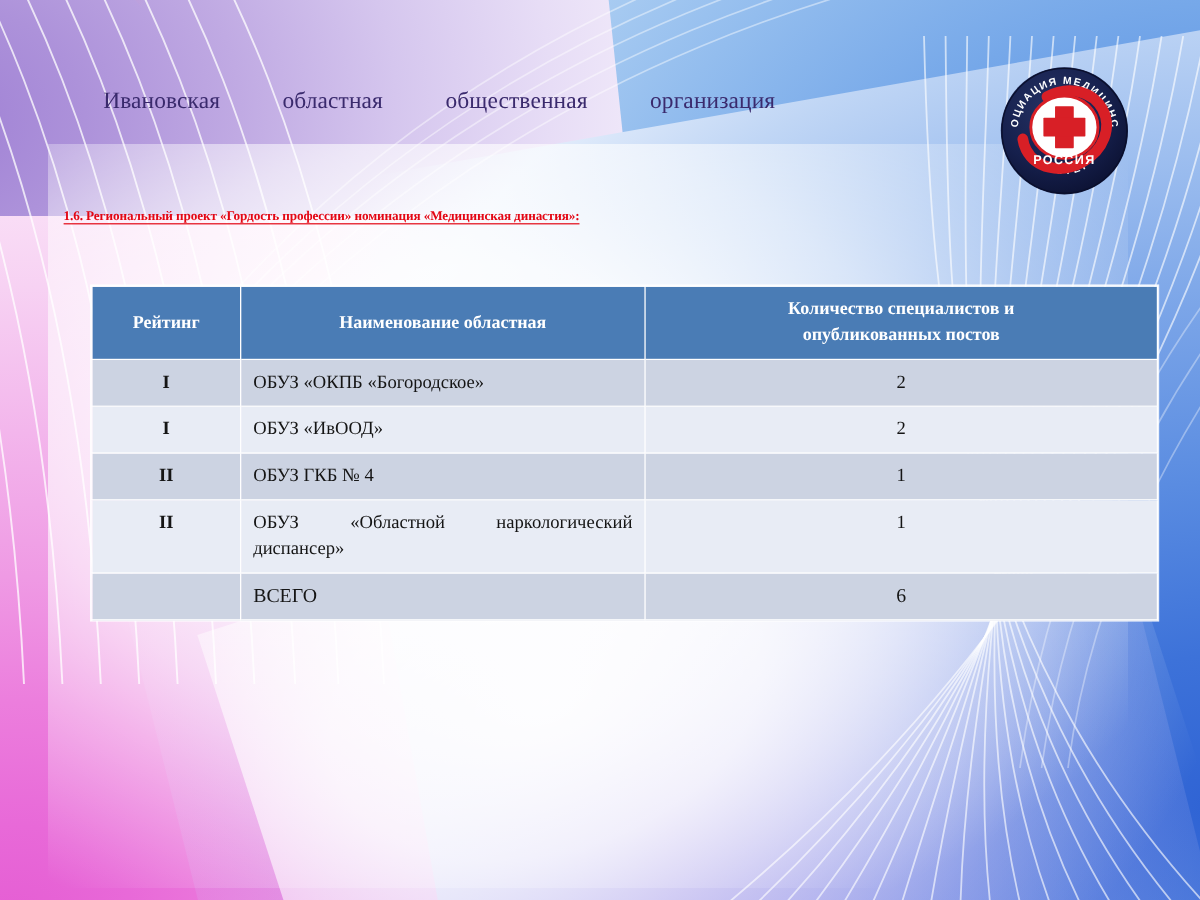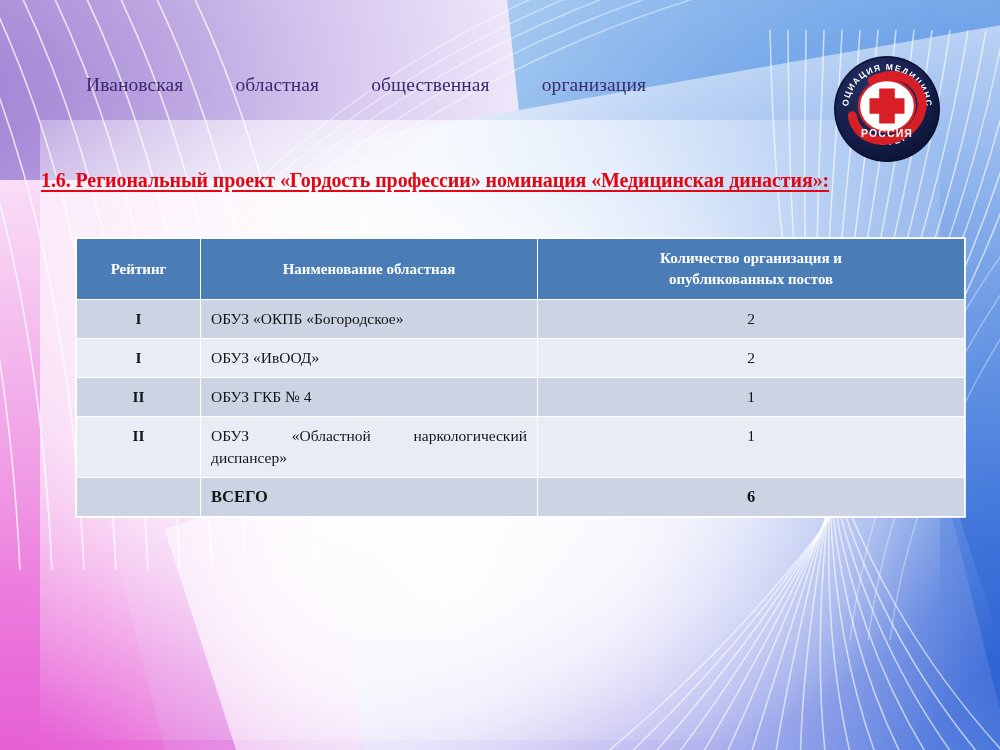--- a/index.html
+++ b/index.html
@@ -172,25 +172,25 @@
   .org-title .ln {
     display: block;
   }
   .org-title .ln.j {
     text-align: justify;
     text-align-last: justify;
   }
 
   .section-title {
     position: absolute;
-    left: 41px;
+    left: 53px;
     top: 170px;
     font-family: "Liberation Serif", serif;
     font-weight: bold;
-    font-size: 20px;
+    font-size: 11px;
     line-height: 20px;
     color: #e30613;
     text-decoration: underline;
     text-underline-offset: 3px;
     white-space: nowrap;
     letter-spacing: -0.1px;
   }
 
   
   .logo {
@@ -247,21 +247,21 @@
   }
   .cell-name {
     text-align: justify;
     text-align-last: left;
   }
   .cell-count {
     text-align: center;
   }
   .row-total .cell-name,
   .row-total .cell-count {
-    font-weight: bold;
+    font-weight: normal;
     font-size: 16.5px;
   }
   .row-total .cell-name { text-align: left; }
 </style>
 </head>
 <body>
 
 <div class="slide">
 
   <div class="bg">
@@ -391,21 +391,21 @@
       <colgroup>
         <col class="c-rank">
         <col class="c-name">
         <col class="c-count">
       </colgroup>
       <thead>
         <tr>
           <th>Рейтинг</th>
           <th>Наименование областная</th>
           <th>
-            <span>Количество организация  и</span><br>
+            <span>Количество специалистов  и</span><br>
             <span>опубликованных постов</span>
           </th>
         </tr>
       </thead>
       <tbody>
         <tr class="alt-dark">
           <td class="cell-rank">I</td>
           <td class="cell-name">ОБУЗ «ОКПБ «Богородское»</td>
           <td class="cell-count">2</td>
         </tr>

